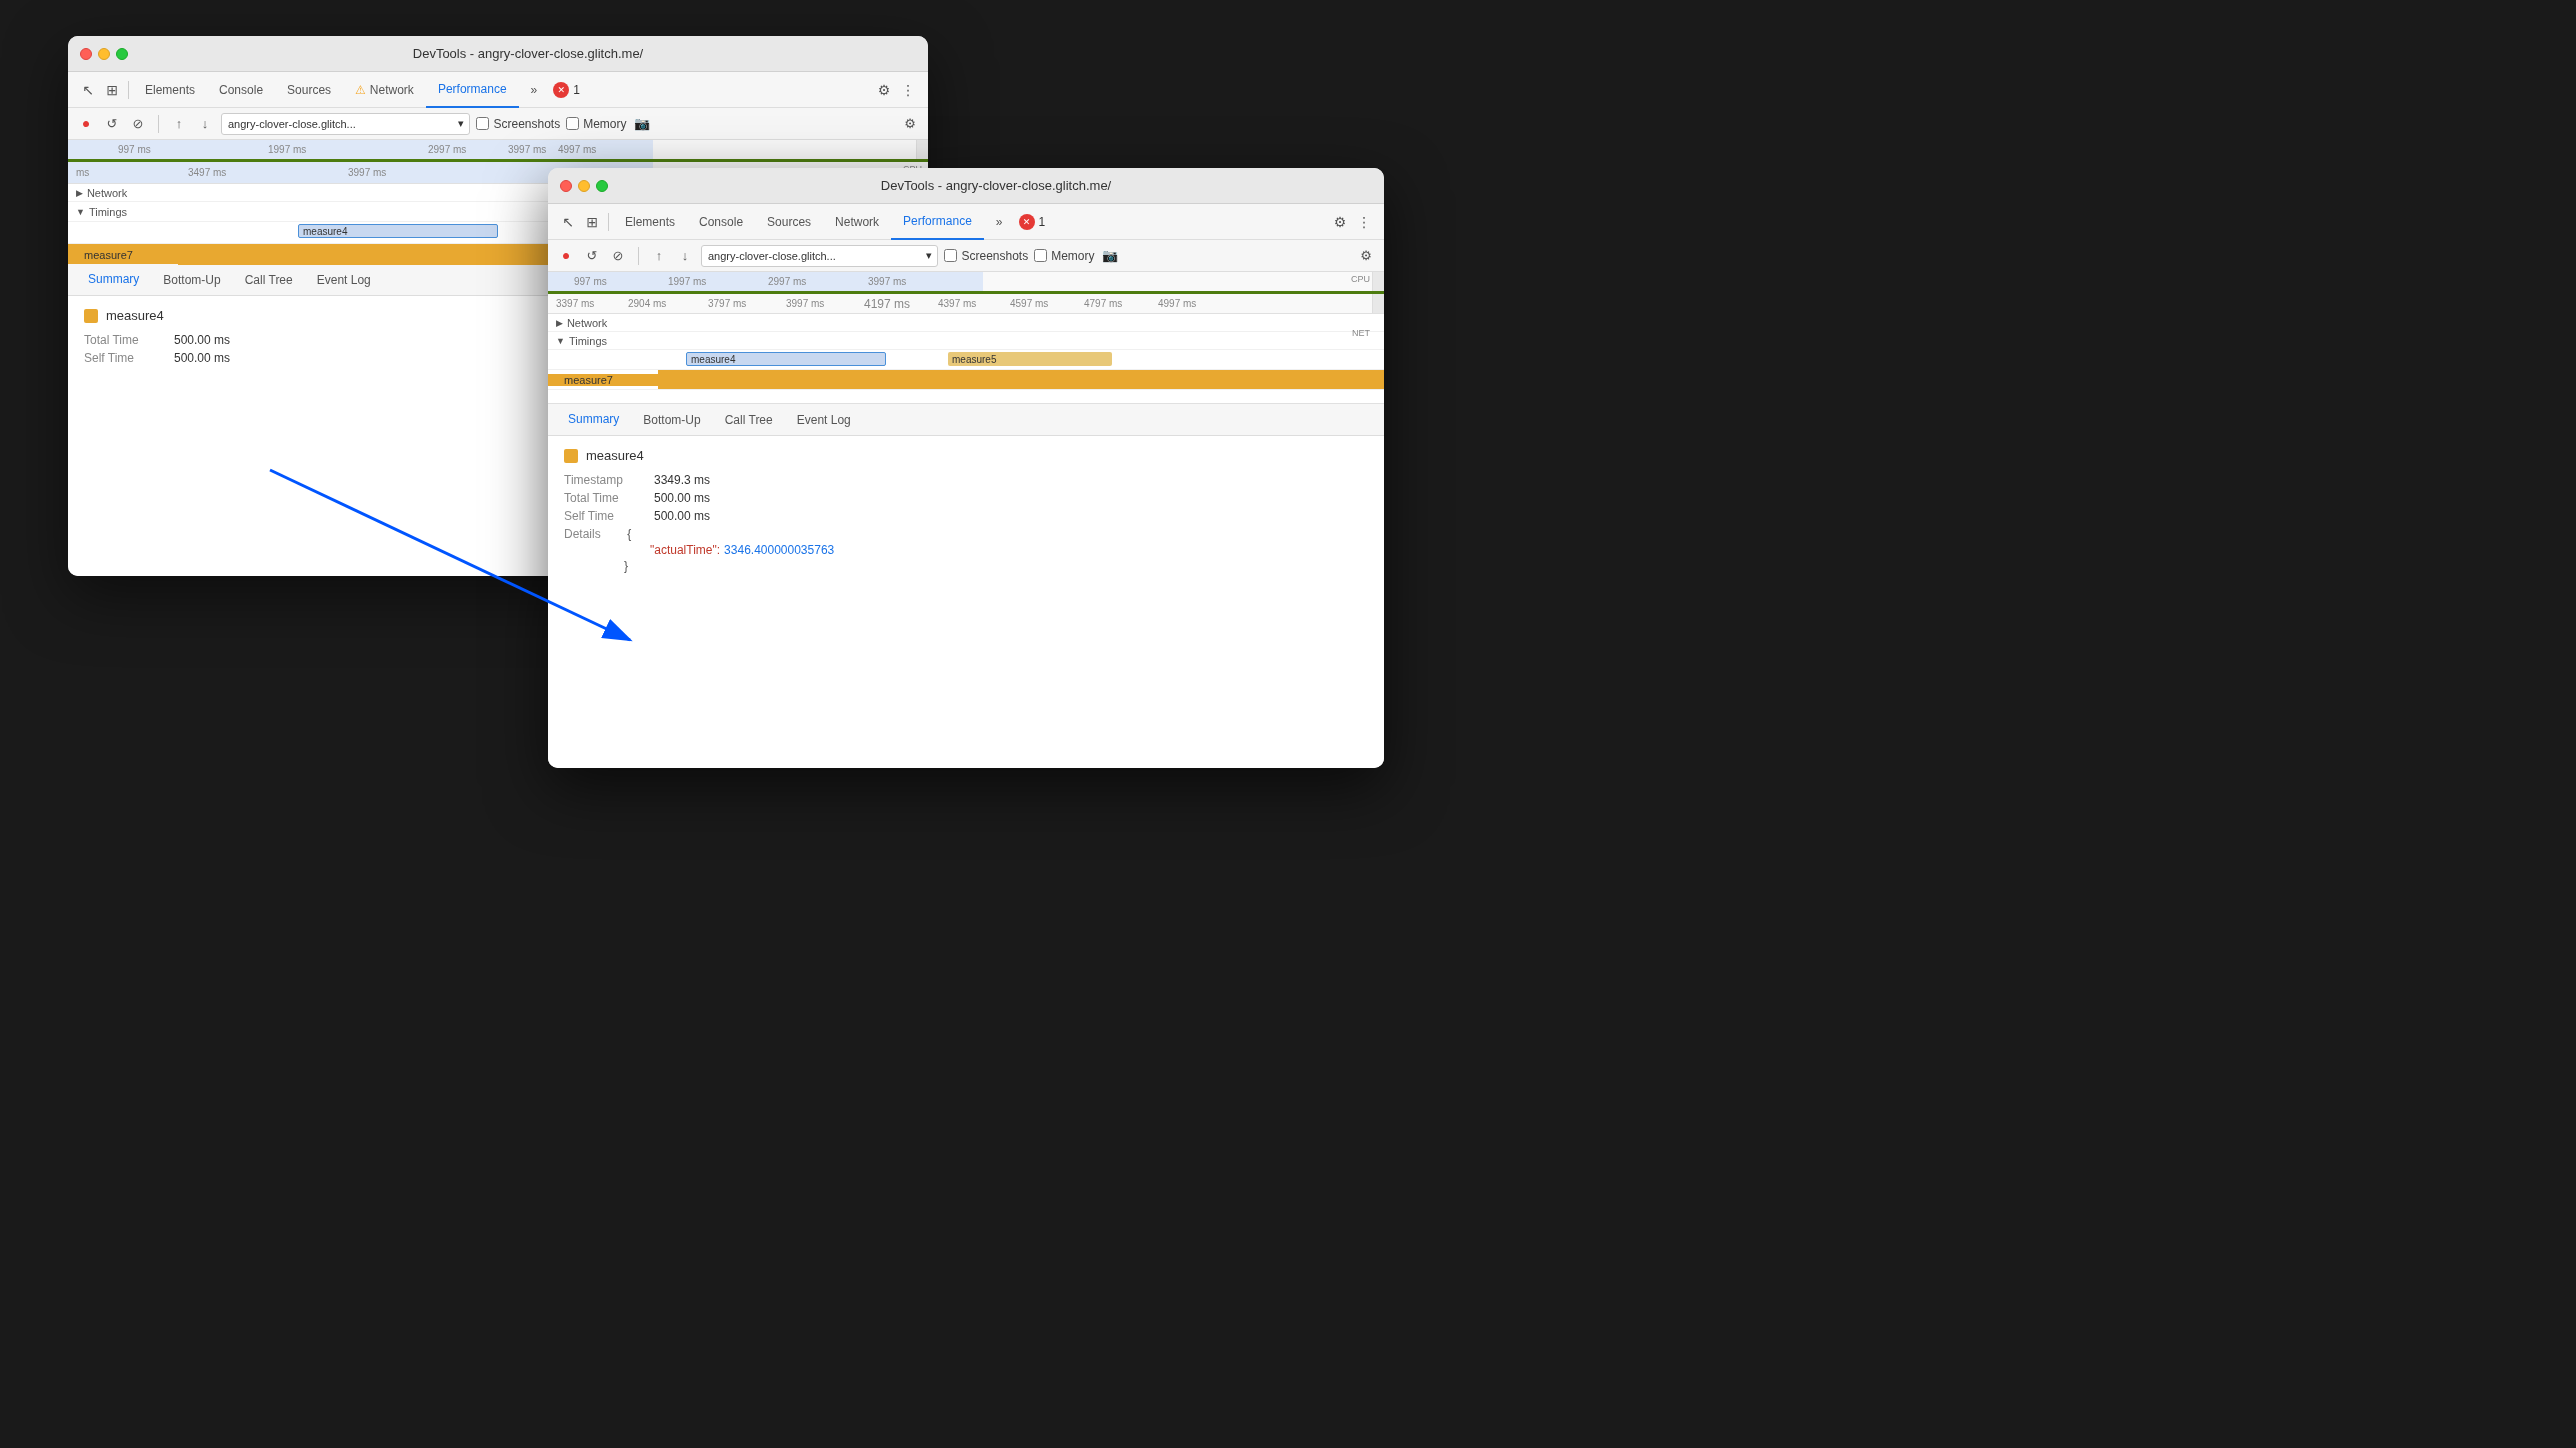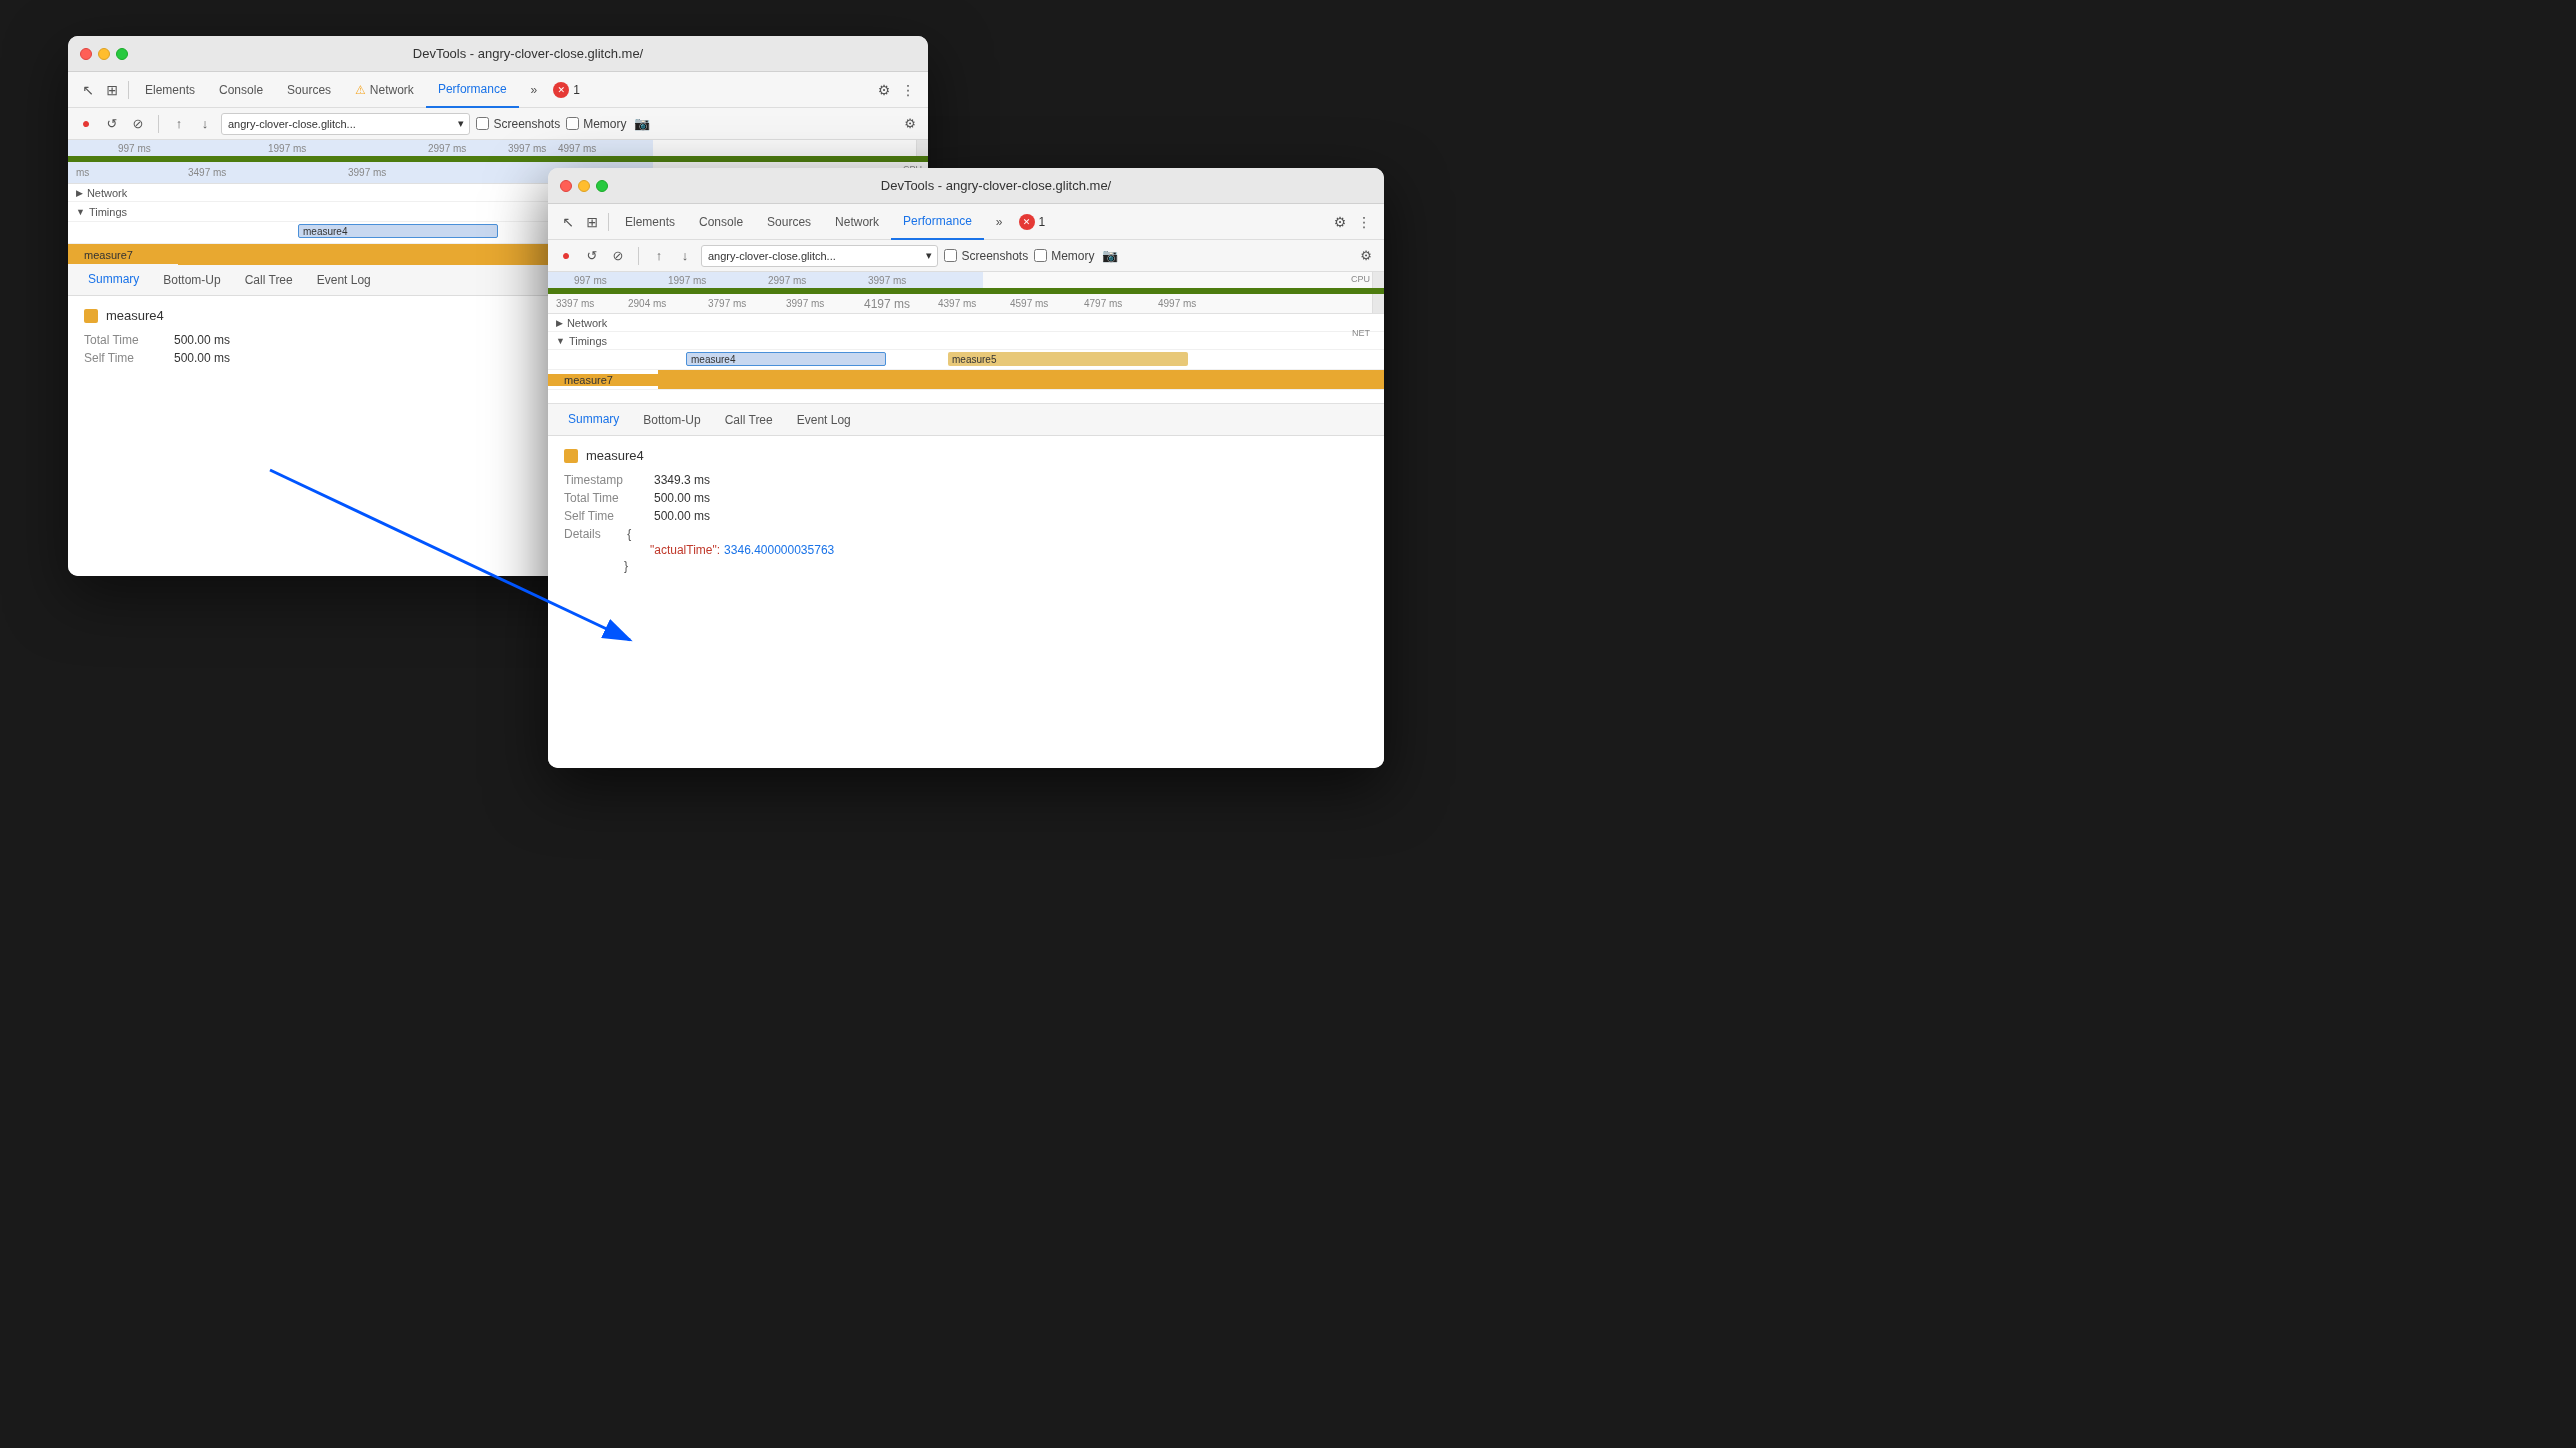--- a/index.html
+++ b/index.html
@@ -167,21 +167,21 @@
       align-items: center;
       gap: 4px;
       font-size: 12px;
       color: #444;
       cursor: pointer;
     }
 
     .timeline-ruler {
       height: 24px;
       background: #f9f9f9;
-      border-bottom: 6px solid #4d7c0f;
+      border-bottom: 3px solid #4d7c0f;
       display: flex;
       align-items: center;
       padding: 0 8px;
       font-size: 10px;
       color: #888;
       position: relative;
     }
 
     .ruler-tick {
       position: absolute;
@@ -610,21 +610,21 @@
       </div>
       <div class="track-content"></div>
     </div>
 
     <div class="track-row" style="height:20px;">
       <div class="track-label"></div>
       <div class="track-content" style="position:relative;">
         <div class="measure-bar measure4-style" style="left:28px;width:200px;">
           <span>measure4</span>
         </div>
-        <div class="measure-bar measure5-style" style="left:290px;width:240px;">
+        <div class="measure-bar measure5-style" style="left:290px;width:164px;">
           <span>measure5</span>
         </div>
       </div>
     </div>
 
     <div class="track-row" style="height:20px;">
       <div class="track-label" style="background:#e8a830;">
         <span style="color:#333;font-size:11px;padding-left:8px;">measure7</span>
       </div>
       <div class="track-content" style="background:#e8a830;width:100%;"></div>

